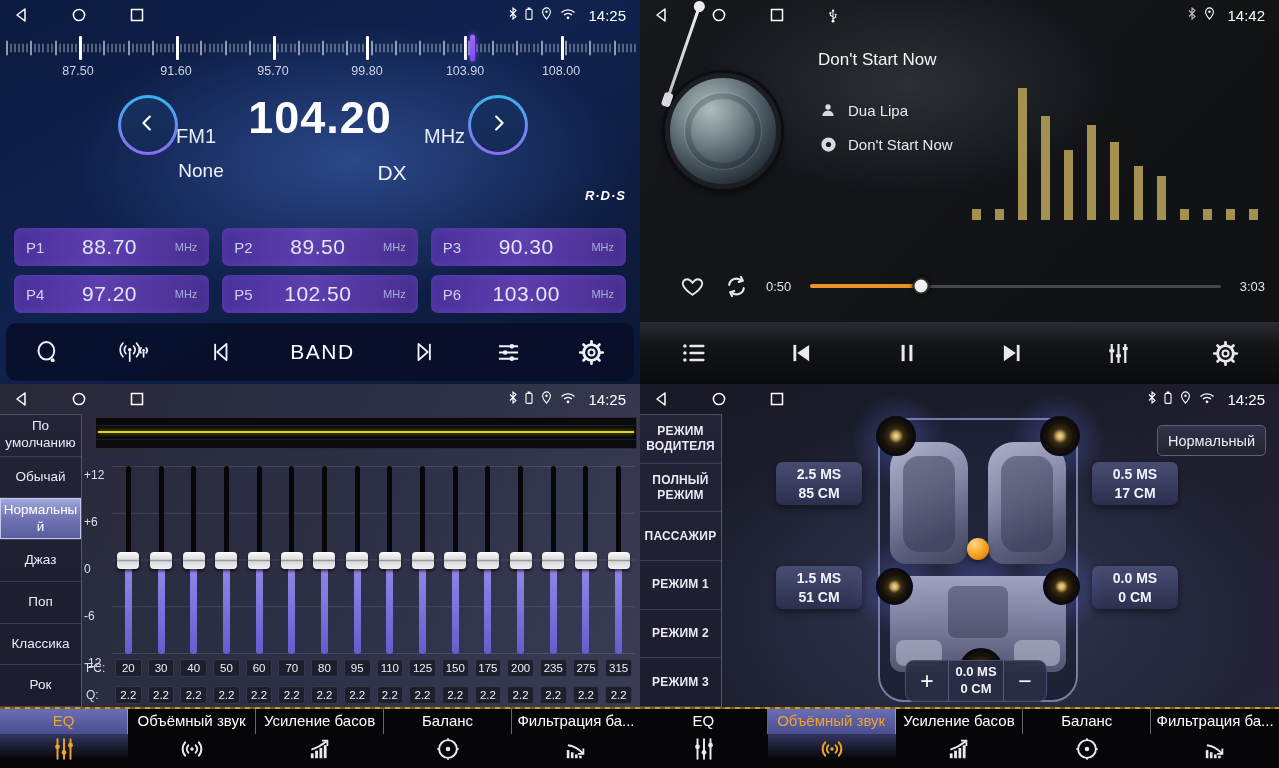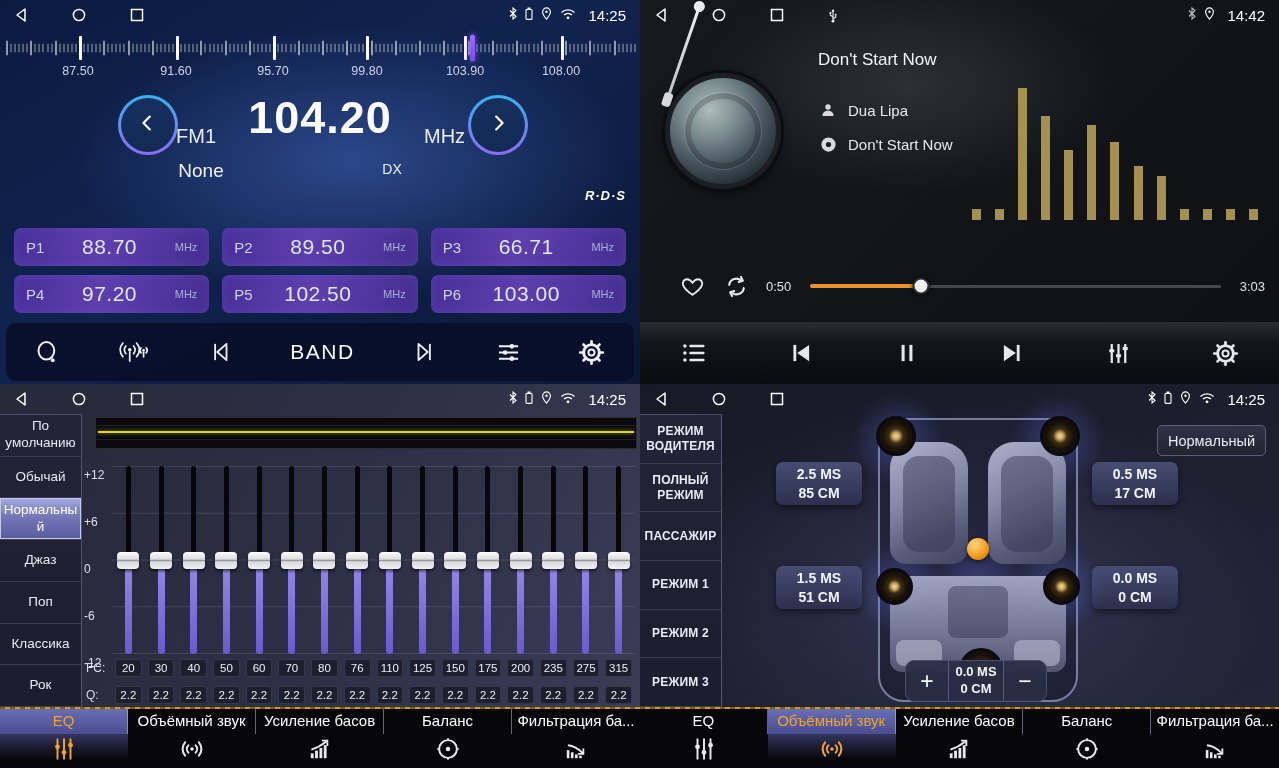--- a/index.html
+++ b/index.html
@@ -35,21 +35,21 @@
   #scale-ind{position:absolute;top:50%;transform:translateY(-50%);width:5px;height:27px;border-radius:3px;
     background:linear-gradient(180deg,#9a6cf8,#7b4cf0);box-shadow:0 0 6px #7b4cf0;}
   .circ-btn{position:absolute;width:54px;height:54px;border-radius:50%;border:3px solid transparent;cursor:pointer;
     background:linear-gradient(180deg,#16305e,#142a56) padding-box,linear-gradient(180deg,#39b2ee,#8d6cf2) border-box;
     display:flex;align-items:center;justify-content:center;}
   .r-band{position:absolute;left:176px;top:125px;font-size:20px;color:#e8ebfa;}
   .r-unit{position:absolute;left:424px;top:125px;font-size:20px;color:#e8ebfa;}
   .r-freq{position:absolute;left:222px;top:92px;width:196px;text-align:center;font-size:45px;font-weight:bold;
           color:#fdfdff;letter-spacing:1px;}
   .r-ps{position:absolute;left:165px;top:160px;width:72px;text-align:center;font-size:19px;color:#eef0fb;}
-  .r-dx{position:absolute;left:372px;top:161px;width:40px;text-align:center;font-size:14px;color:#eef0fb;}
+  .r-dx{position:absolute;left:372px;top:161px;width:40px;text-align:center;font-size:21px;color:#eef0fb;}
   .r-rds{position:absolute;right:14px;top:188px;font-size:13px;font-weight:bold;font-style:italic;color:#fff;letter-spacing:1px;}
   .preset-grid{position:absolute;left:14px;right:14px;top:228px;display:grid;grid-template-columns:repeat(3,1fr);
     gap:9px 13px;}
   .preset{height:38px;border-radius:7px;display:flex;align-items:center;padding:0 12px;cursor:pointer;
     background:linear-gradient(100deg,#49309a 0%,#5d3fae 45%,#462e90 100%);box-shadow:inset 0 0 10px rgba(130,100,220,.25);}
   .preset .pid{font-size:15px;color:#cdd1f2;}
   .preset .pfreq{flex:1;text-align:center;font-size:21px;color:#e3e6fa;letter-spacing:.5px;}
   .preset .punit{font-size:11px;color:#a9aed8;}
   .r-toolbar{position:absolute;left:6px;right:6px;bottom:3px;height:58px;border-radius:10px;
     background:rgba(7,14,40,.88);display:flex;align-items:center;justify-content:space-around;color:#f0f2fa;}
@@ -389,21 +389,21 @@
         <span class="pfreq">88.70</span>
         <span class="punit">MHz</span>
       </div>
       <div class="preset">
         <span class="pid">P2</span>
         <span class="pfreq">89.50</span>
         <span class="punit">MHz</span>
       </div>
       <div class="preset">
         <span class="pid">P3</span>
-        <span class="pfreq">66.71</span>
+        <span class="pfreq">90.30</span>
         <span class="punit">MHz</span>
       </div>
       <div class="preset">
         <span class="pid">P4</span>
         <span class="pfreq">97.20</span>
         <span class="punit">MHz</span>
       </div>
       <div class="preset">
         <span class="pid">P5</span>
         <span class="pfreq">102.50</span>
@@ -778,21 +778,21 @@
   <div class="fq-row" style="top:274px;">
     <span class="fq-lab">FC:</span>
     <div class="fq-cells" id="fc-cells">
         <div class="fq-cell">20</div>
         <div class="fq-cell">30</div>
         <div class="fq-cell">40</div>
         <div class="fq-cell">50</div>
         <div class="fq-cell">60</div>
         <div class="fq-cell">70</div>
         <div class="fq-cell">80</div>
-        <div class="fq-cell">76</div>
+        <div class="fq-cell">95</div>
         <div class="fq-cell">110</div>
         <div class="fq-cell">125</div>
         <div class="fq-cell">150</div>
         <div class="fq-cell">175</div>
         <div class="fq-cell">200</div>
         <div class="fq-cell">235</div>
         <div class="fq-cell">275</div>
         <div class="fq-cell">315</div>
       </div>
   </div>

